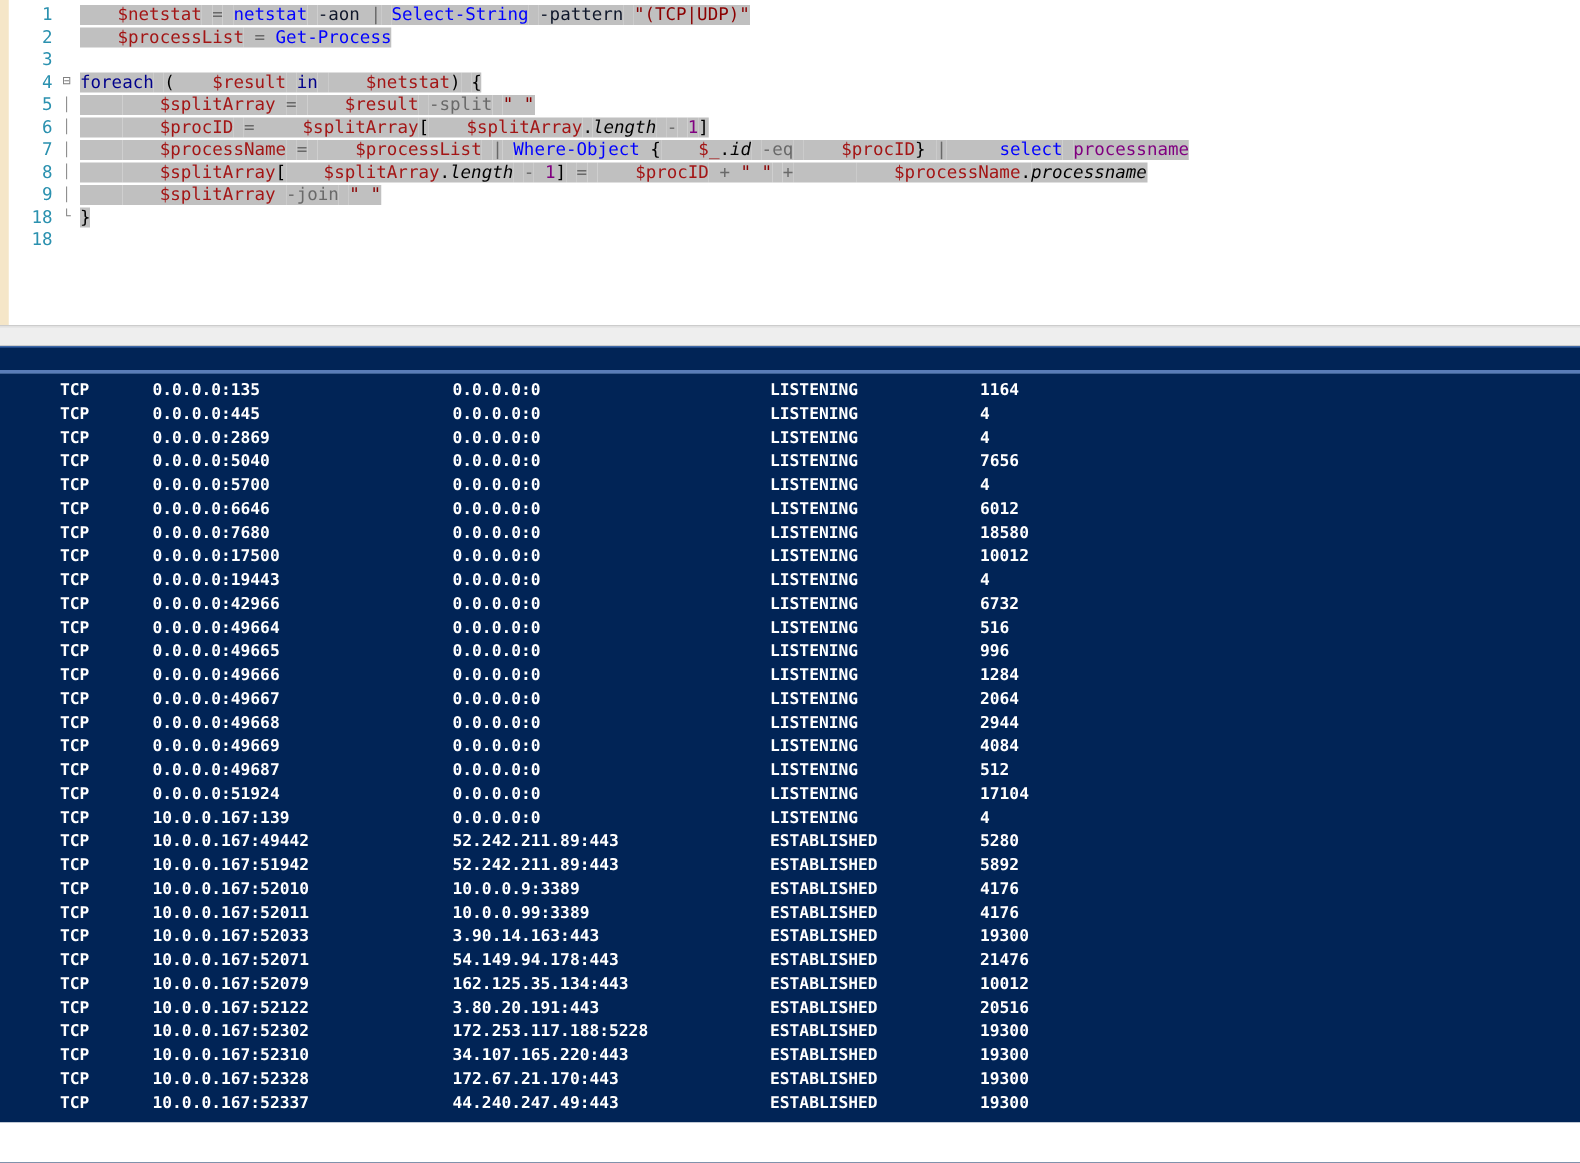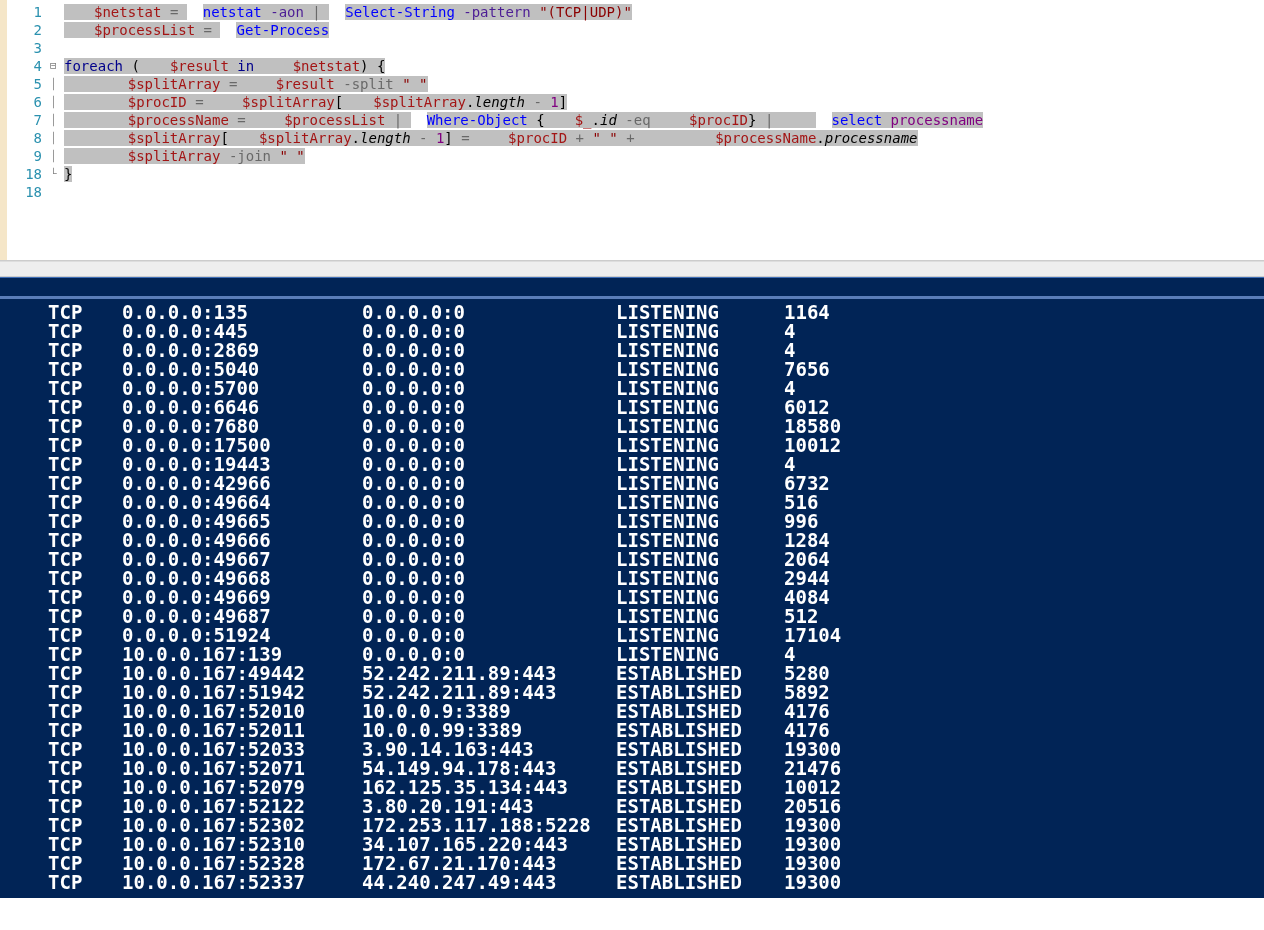--- a/index.html
+++ b/index.html
@@ -53,22 +53,22 @@
   }
   .code-area .line {
     display: block;
     height: 18px;
   }
   .hl {
     background: #c0c0c0;
   }
   .t-var { color: #a31515; padding-left: 30px; }
   .t-op  { color: #696969; }
-  .t-cmd { color: #0000ff; margin-left: 16px; }
-  .t-param { color: #4c1d95; }
+  .t-cmd { color: #0000ff; }
+  .t-param { color: #0f172a; }
   .t-str { color: #8b0000; }
   .t-kw  { color: #00008b; }
   .t-num { color: #800080; }
   .t-member { color: #000; font-style: italic; }
   .t-punc { color: #000; }
   .splitter-gap {
     height: 14px;
     background: #eee;
     border-top: 1px solid #ddd;
     border-bottom: 1px solid #ccc;
@@ -76,21 +76,21 @@
   .console-header {
     height: 18px;
     background: #012456;
     border-top: 1px solid #3e6db5;
     border-bottom: 3px solid #5a7db8;
   }
   .console {
     background: #012456;
     color: #fff;
     font-family: 'Lucida Console', Consolas, monospace;
-    font-size: 19px;
+    font-size: 13px;
     font-weight: bold;
     line-height: 19px;
     padding: 4px 15px 6px 0;
     white-space: pre;
     overflow: hidden;
   }
   .console .row {
     display: block;
     height: 19px;
     padding-left: 48px;

